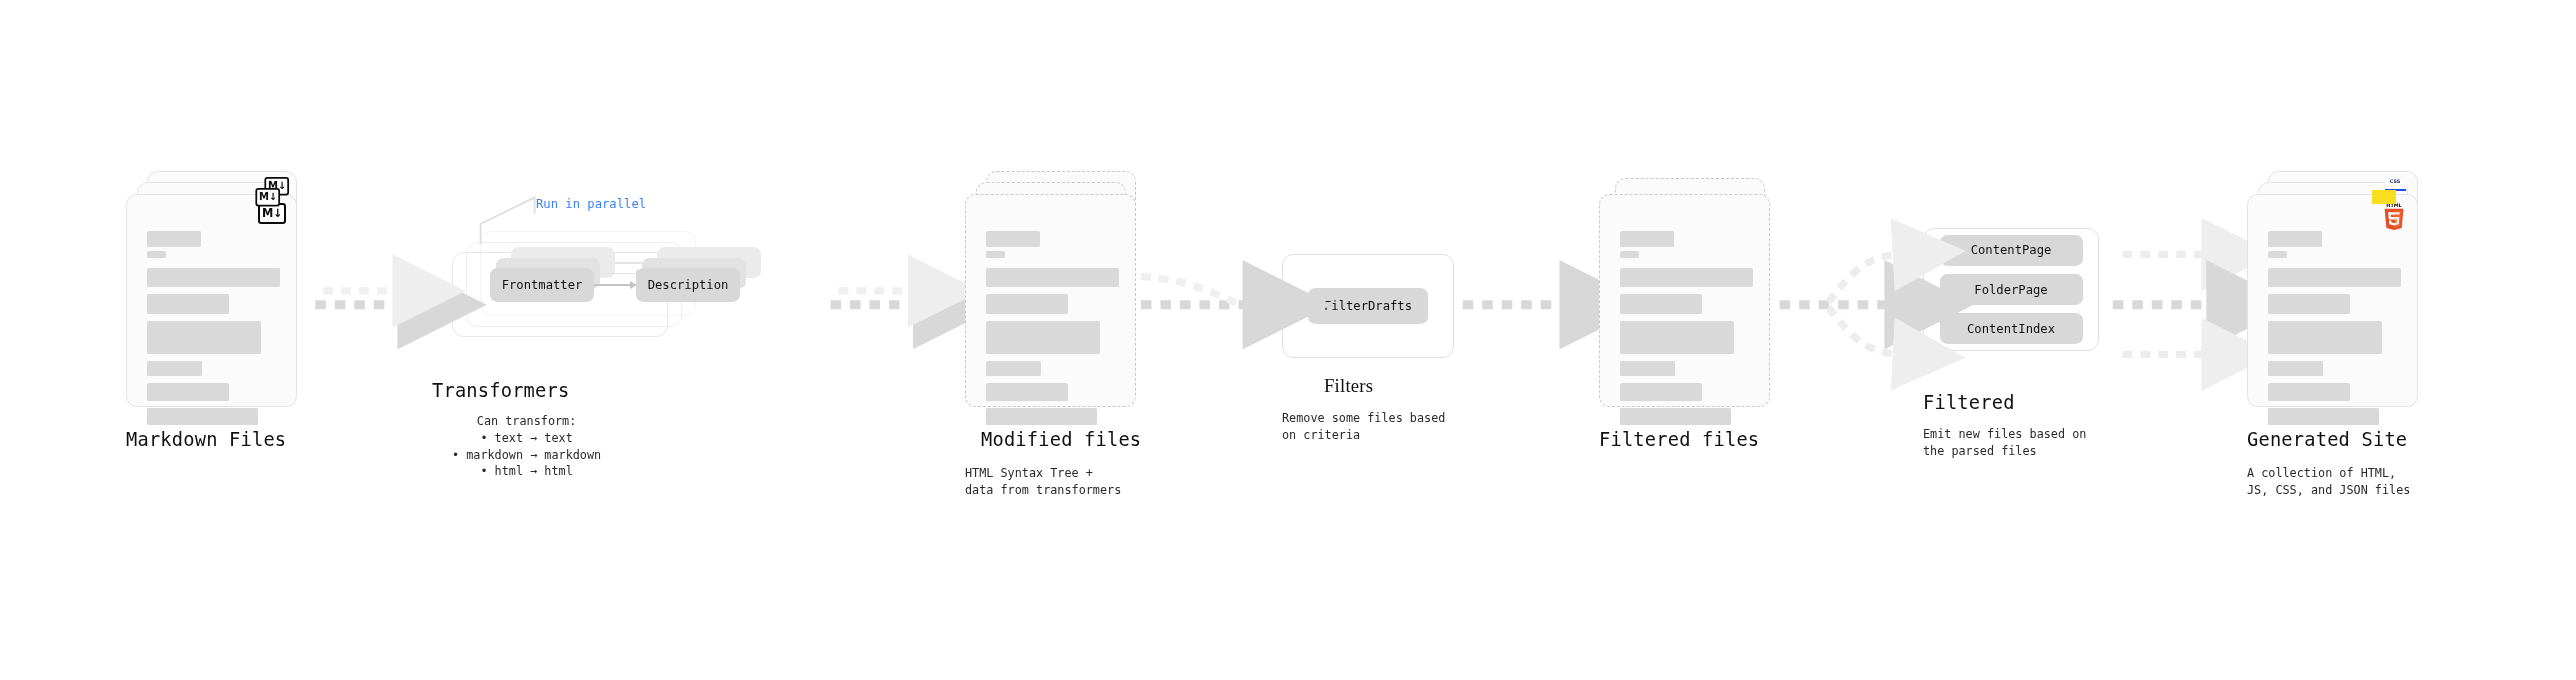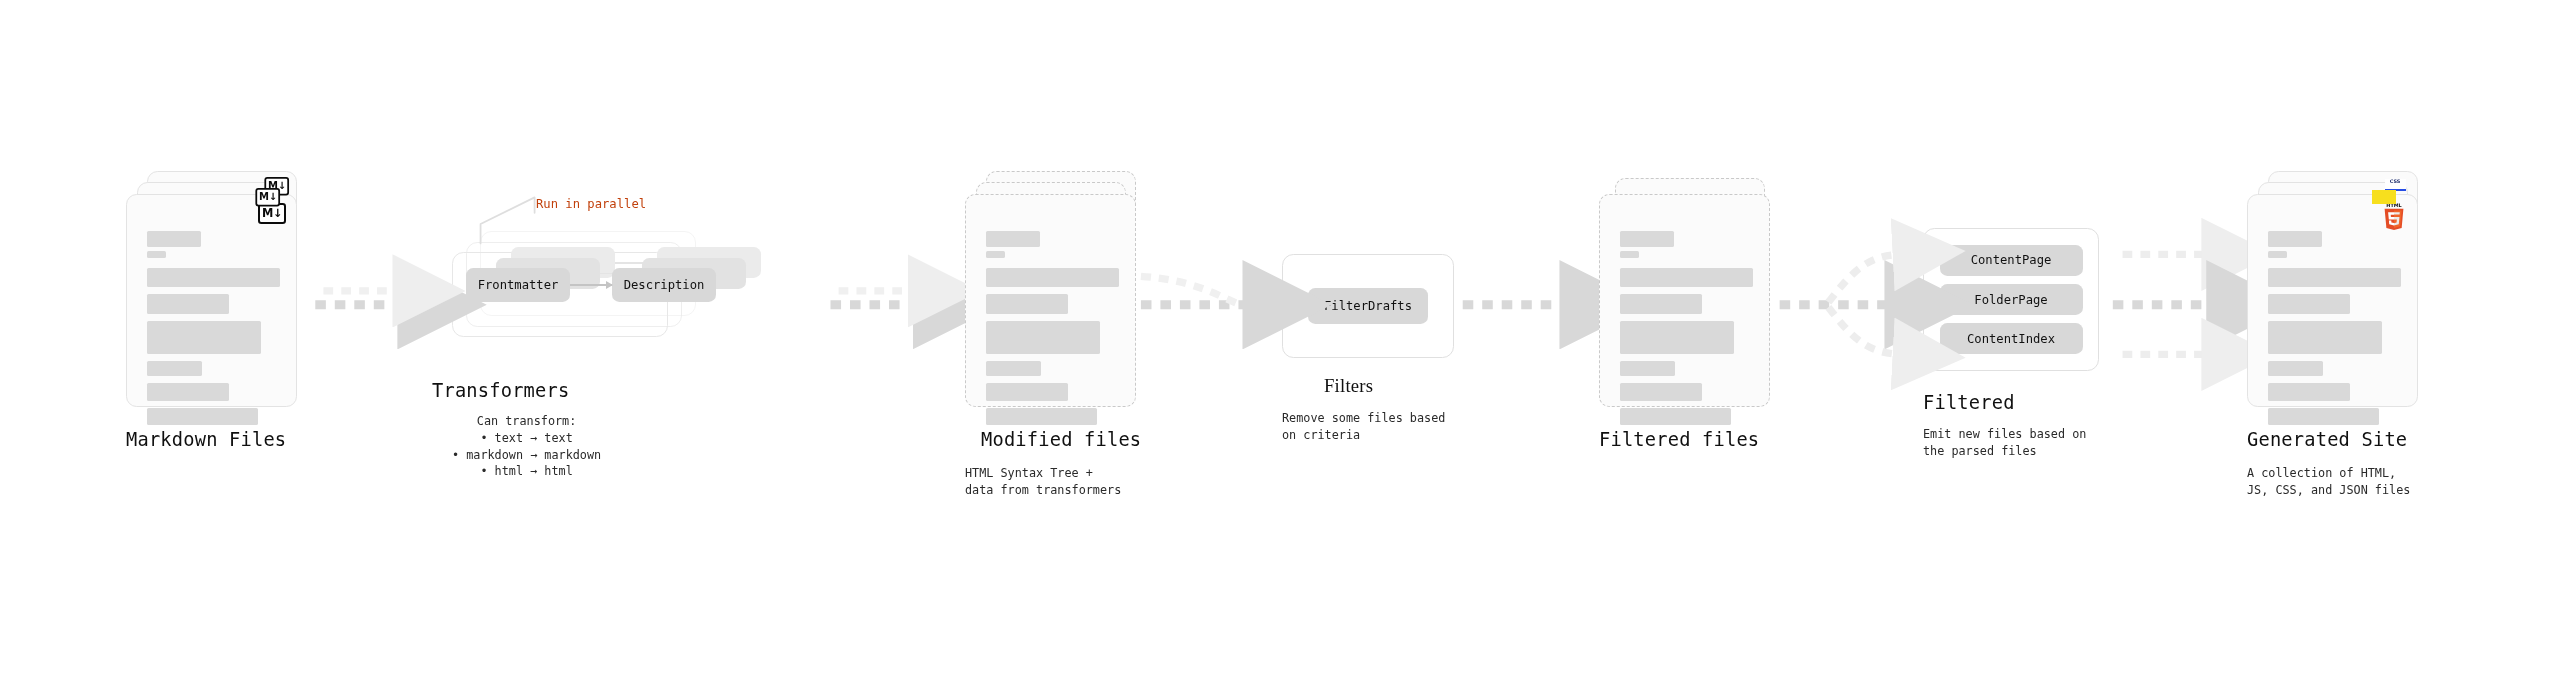--- a/index.html
+++ b/index.html
@@ -212,21 +212,21 @@
     z-index: 1;
   }
   .bracket {
     position: absolute;
     z-index: 2;
     pointer-events: none;
   }
   .parallel-label {
     position: absolute;
     font-size: 12.2px;
-    color: #c2410c;
+    color: #3b82f6;
     white-space: nowrap;
     z-index: 2;
   }
 </style>
 </head>
 <body>
 
 <div class="stage">
 
   <svg class="connectors" viewBox="0 0 3170 838">
@@ -301,21 +301,21 @@
         <div class="pill ghost" style="width:104px;height:31px;"></div>
         <div class="mini-arrow faint"></div>
         <div class="pill ghost" style="width:104px;height:31px;"></div>
       </div>
       <div class="tf-pillrow" style="left:44px; top:27px;">
         <div class="pill ghost2" style="width:104px;height:31px;"></div>
         <div class="mini-arrow faint"></div>
         <div class="pill ghost2" style="width:104px;height:31px;"></div>
       </div>
 
-      <div class="tf-pillrow" style="left:14px; top:37px; z-index:5;">
+      <div class="tf-pillrow" style="left:38px; top:37px; z-index:5;">
         <div class="pill" style="width:104px;height:34px;">Frontmatter</div>
         <div class="mini-arrow"></div>
         <div class="pill" style="width:104px;height:34px;">Description</div>
       </div>
     </div>
   </div>
 
   <div class="caption-title" style="left:432px; top:380px;">Transformers</div>
   <div class="caption-sub" style="left:452px; top:413px;text-align:center;">Can transform:
  • text → text
@@ -363,21 +363,21 @@
           <div class="sk l-tall"></div>
           <div class="sk l-short"></div>
           <div class="sk l-med2"></div>
           <div class="sk l-wide"></div>
         </div>
       </div>
     </div>
   </div>
   <div class="caption-title" style="left:1599px; top:429px;">Filtered files</div>
 
-  <div class="plain-box" style="left:1923px; top:228px; width:176px; height:143px; gap:8.1px;">
+  <div class="plain-box" style="left:1923px; top:228px; width:176px; height:123px; gap:8.1px;">
     <div class="pill" style="width:143px;height:31px;">ContentPage</div>
     <div class="pill" style="width:143px;height:31px;">FolderPage</div>
     <div class="pill" style="width:143px;height:31px;">ContentIndex</div>
   </div>
   <div class="caption-title" style="left:1923px; top:392px;">Filtered</div>
   <div class="caption-sub" style="left:1923px; top:426px;">Emit new files based on
 the parsed files</div>
 
   <div class="node" style="left:2247px; top:171px;">
     <div class="card-stack">

